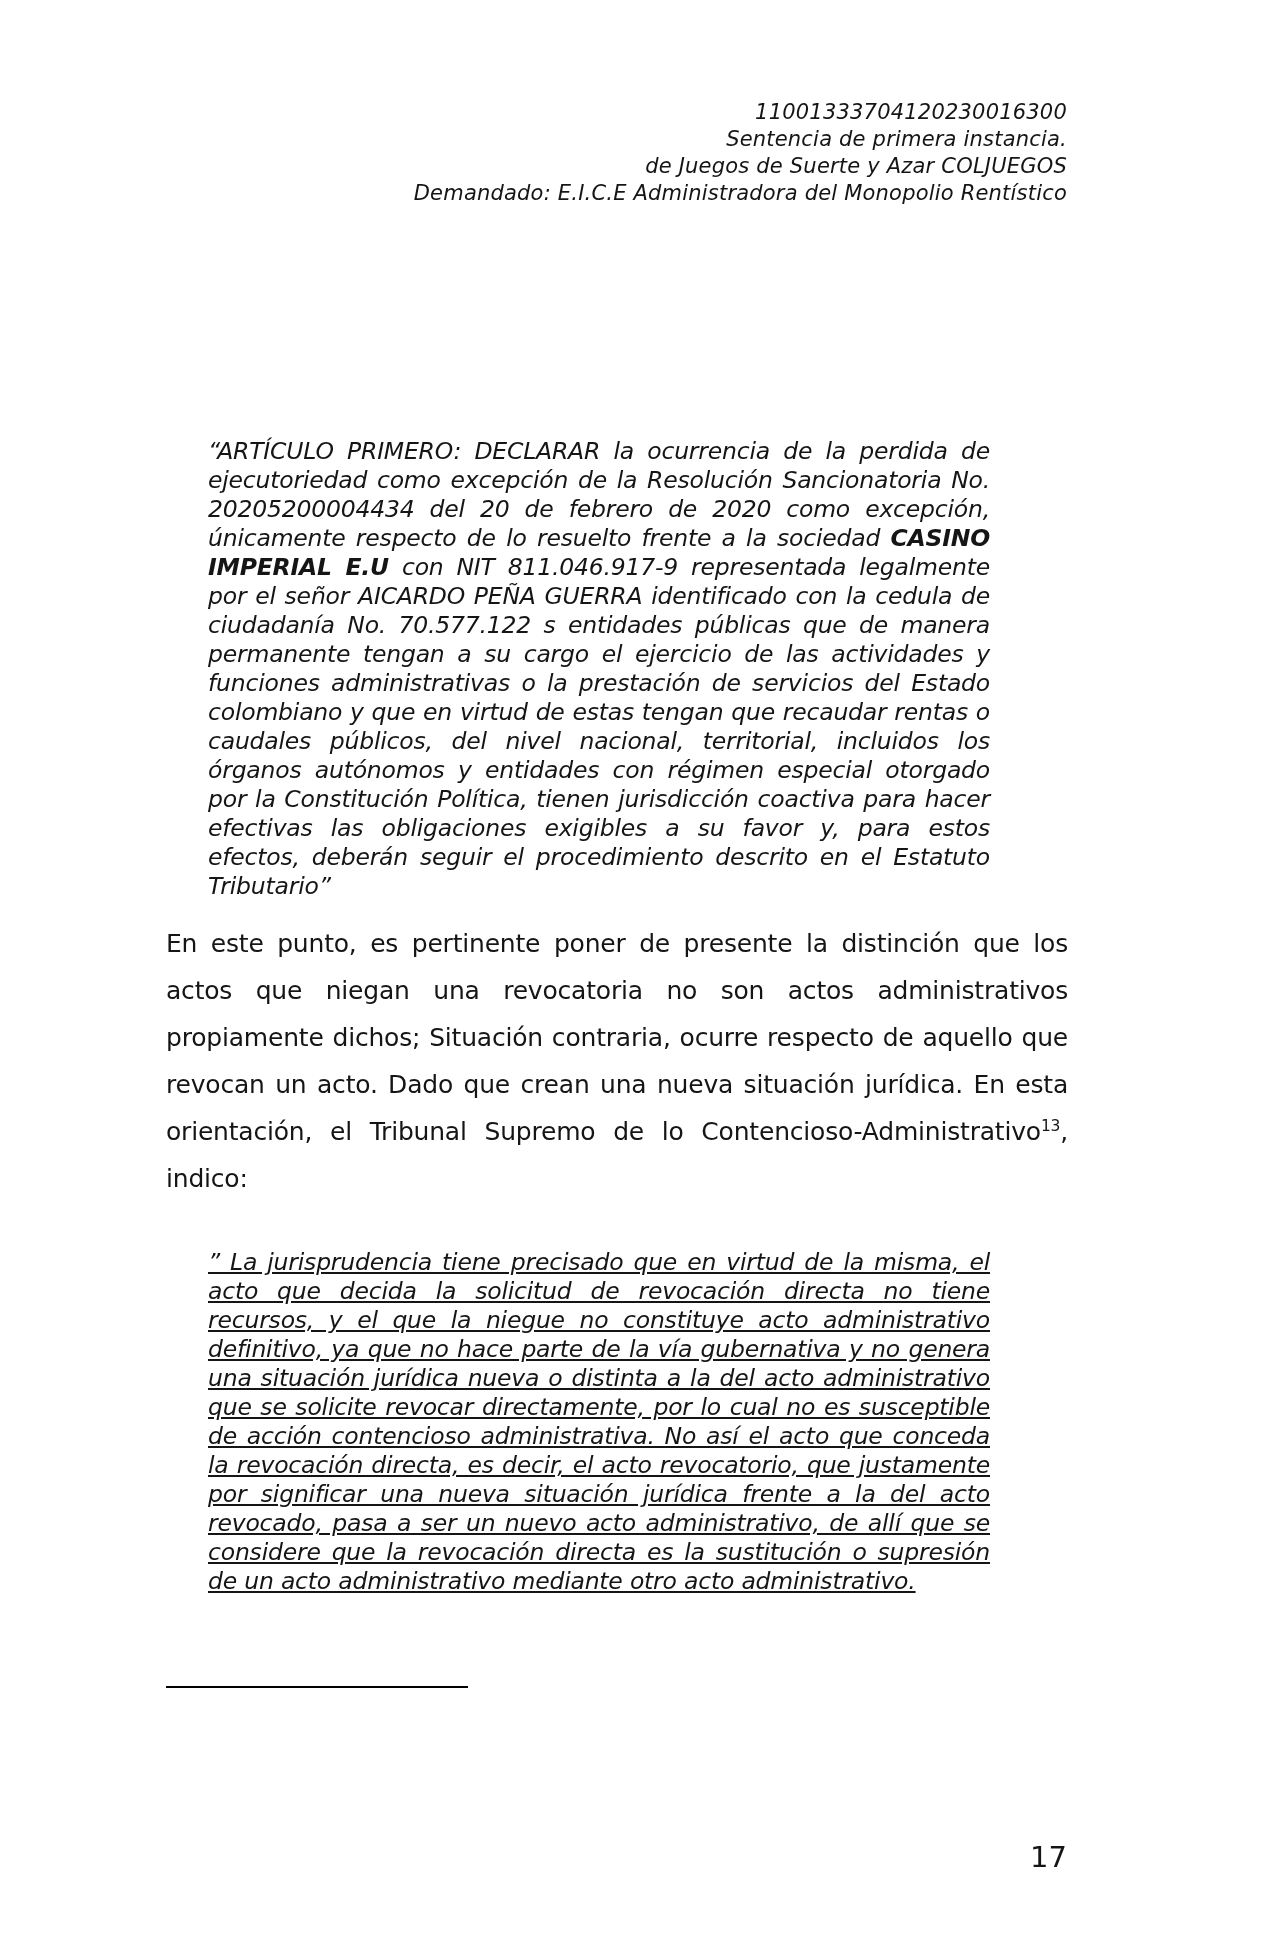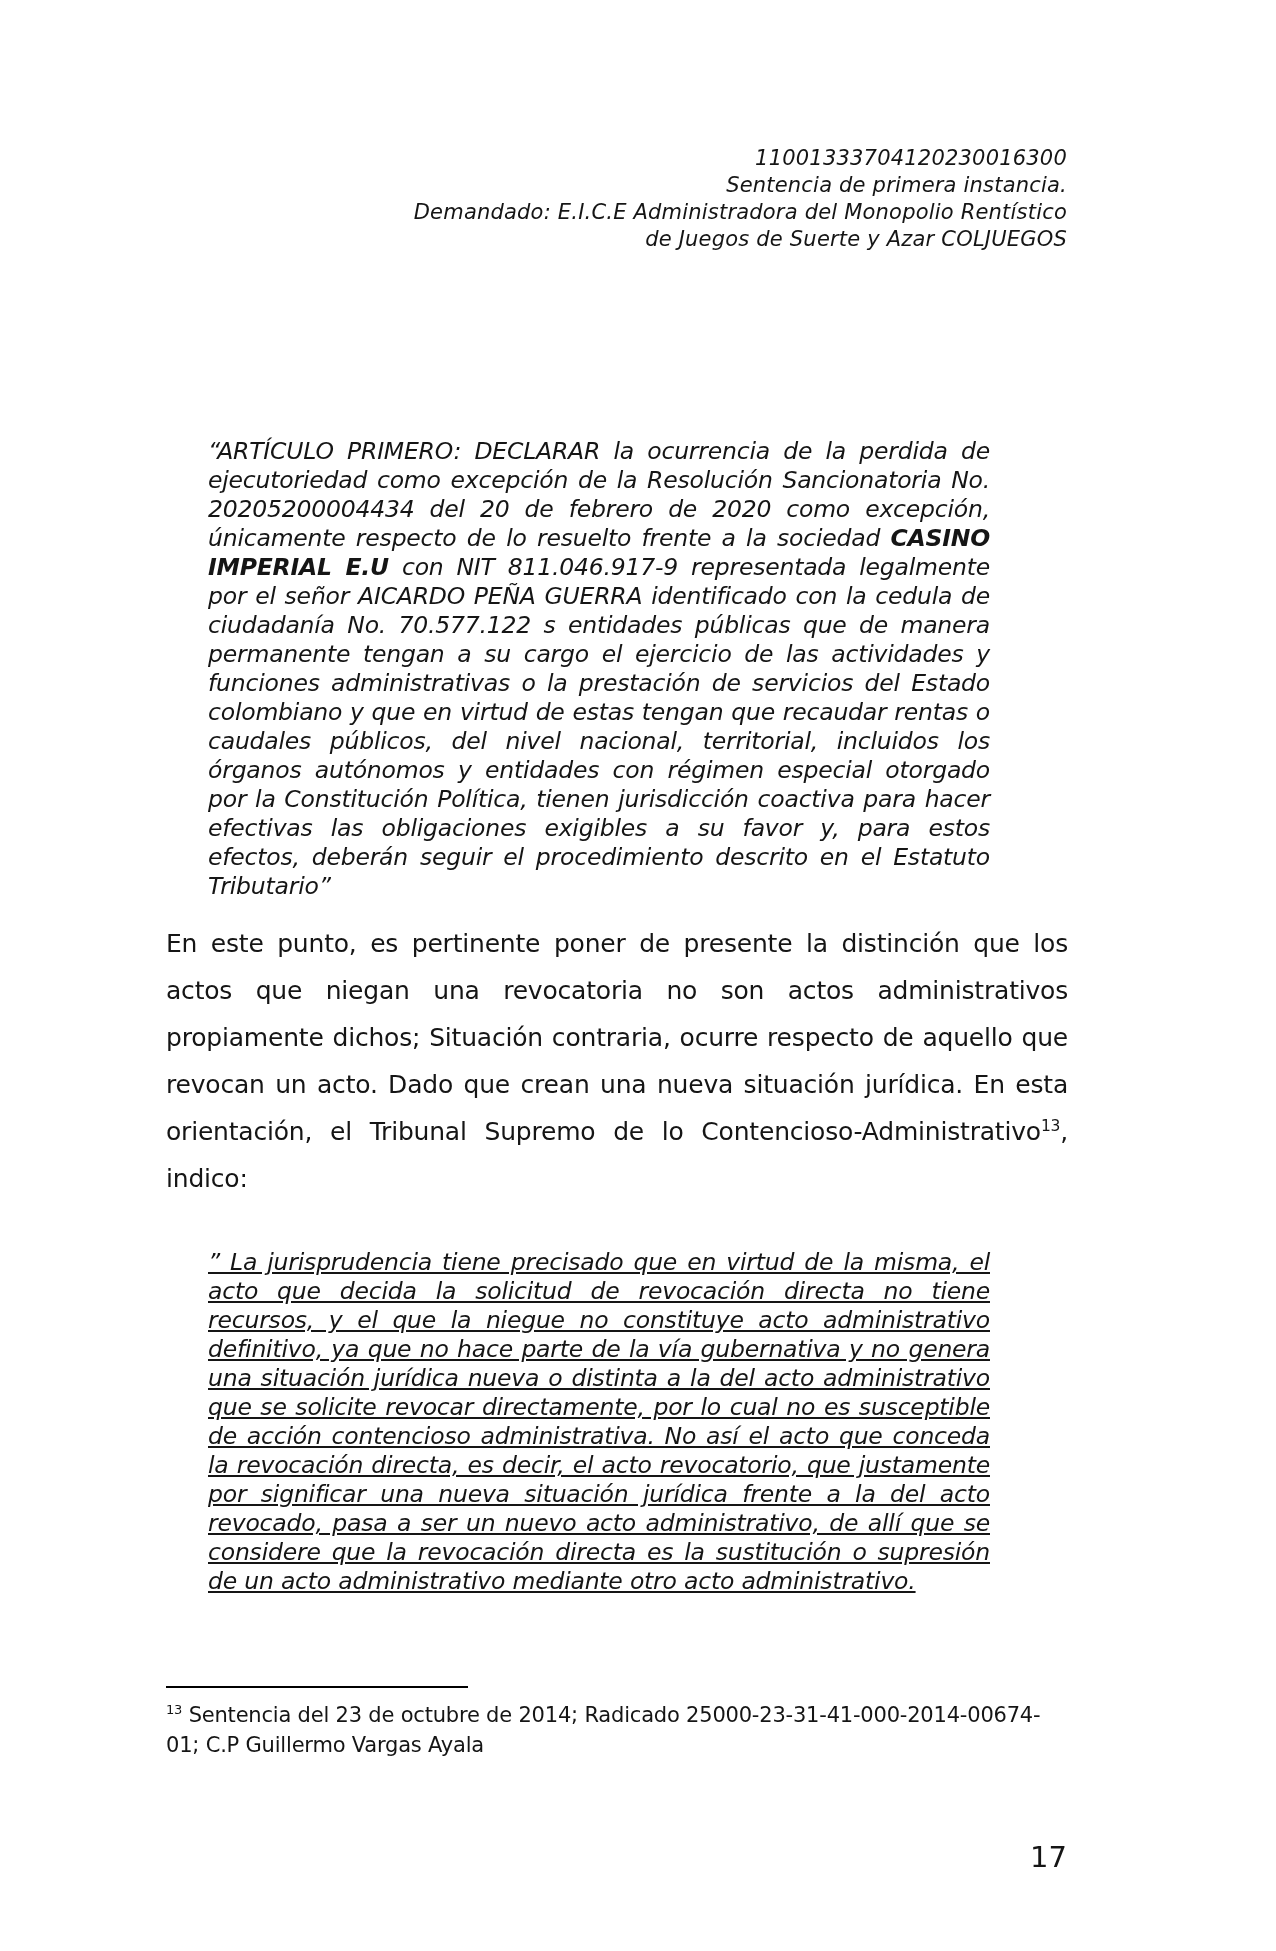--- a/index.html
+++ b/index.html
@@ -15,21 +15,20 @@
   .header-block {
     position: absolute;
     top: 99px;
     left: 166px;
     width: 901px;
     text-align: right;
     font-style: italic;
     font-size: 21px;
     line-height: 27px;
     letter-spacing: 0.2px;
-    margin-top: 46px;
   }
   .body-para {
     position: absolute;
     left: 166px;
     width: 902px;
     text-align: justify;
     font-size: 25px;
     line-height: 47px;
     letter-spacing: -0.2px;
   }
@@ -81,30 +80,29 @@
   }
 </style>
 </head>
 <body>
 
 <div class="page">
 
   <div class="header-block">
     <div>11001333704120230016300</div>
     <div>Sentencia de primera instancia.</div>
+    <div>de Juegos de Suerte y Azar COLJUEGOS</div>
     <div>Demandado: E.I.C.E Administradora del Monopolio Rentístico</div>
-    <div>de Juegos de Suerte y Azar COLJUEGOS</div>
   </div>
 
 
   <div class="quote-block quote-1"><span>“ARTÍCULO PRIMERO: DECLARAR la ocurrencia de la perdida de ejecutoriedad como excepción de la Resolución Sancionatoria No. 20205200004434 del 20 de febrero de 2020 como excepción, únicamente respecto de lo resuelto frente a la sociedad </span><span class="bold-seg">CASINO IMPERIAL E.U</span><span> con NIT 811.046.917-9 representada legalmente por el señor AICARDO PEÑA GUERRA identificado con la cedula de ciudadanía No. 70.577.122 s entidades públicas que de manera permanente tengan a su cargo el ejercicio de las actividades y funciones administrativas o la prestación de servicios del Estado colombiano y que en virtud de estas tengan que recaudar rentas o caudales públicos, del nivel nacional, territorial, incluidos los órganos autónomos y entidades con régimen especial otorgado por la Constitución Política, tienen jurisdicción coactiva para hacer efectivas las obligaciones exigibles a su favor y, para estos efectos, deberán seguir el procedimiento descrito en el Estatuto Tributario”</span></div>
 
   <div class="body-para para-2"><span>En este punto, es pertinente poner de presente la distinción que los actos que niegan una revocatoria no son actos administrativos propiamente dichos; Situación contraria, ocurre respecto de aquello que revocan un acto. Dado que crean una nueva situación jurídica. En esta orientación, el Tribunal Supremo de lo Contencioso-Administrativo</span><sup class="fn-ref">13</sup><span>, indico:</span></div>
 
   <div class="quote-block quote-2">” La jurisprudencia tiene precisado que en virtud de la misma, el acto que decida la solicitud de revocación directa no tiene recursos, y el que la niegue no constituye acto administrativo definitivo, ya que no hace parte de la vía gubernativa y no genera una situación jurídica nueva o distinta a la del acto administrativo que se solicite revocar directamente, por lo cual no es susceptible de acción contencioso administrativa. No así el acto que conceda la revocación directa, es decir, el acto revocatorio, que justamente por significar una nueva situación jurídica frente a la del acto revocado, pasa a ser un nuevo acto administrativo, de allí que se considere que la revocación directa es la sustitución o supresión de un acto administrativo mediante otro acto administrativo.</div>
 
   <div class="footnote-rule"></div>
 
-  <div class="footnote"><sup class="fn-ref">13</sup><span> Sentencia del 23 de octubre de 2014; Radicado 25000-23-31-41-000-2014-00674-01; C.P Guillermo Vargas Ayala</span></div>
 
   <div class="page-number">17</div>
 
 </div>
 
 </body></html>

